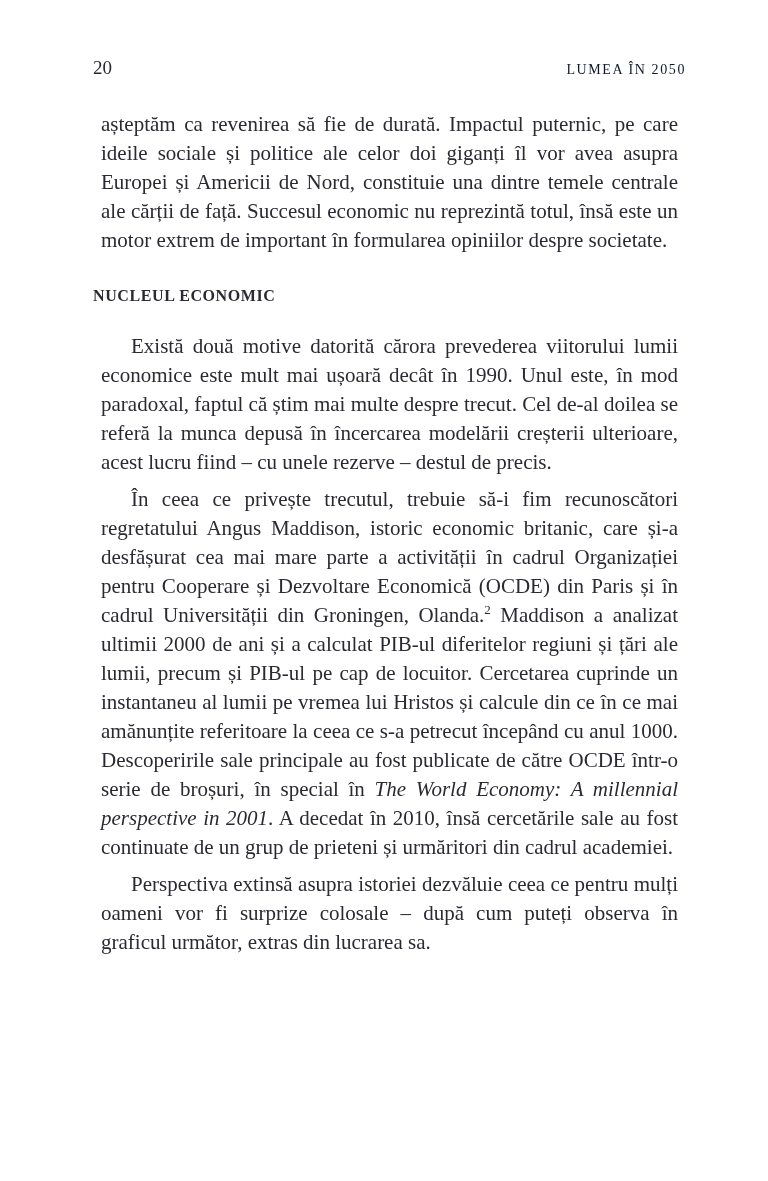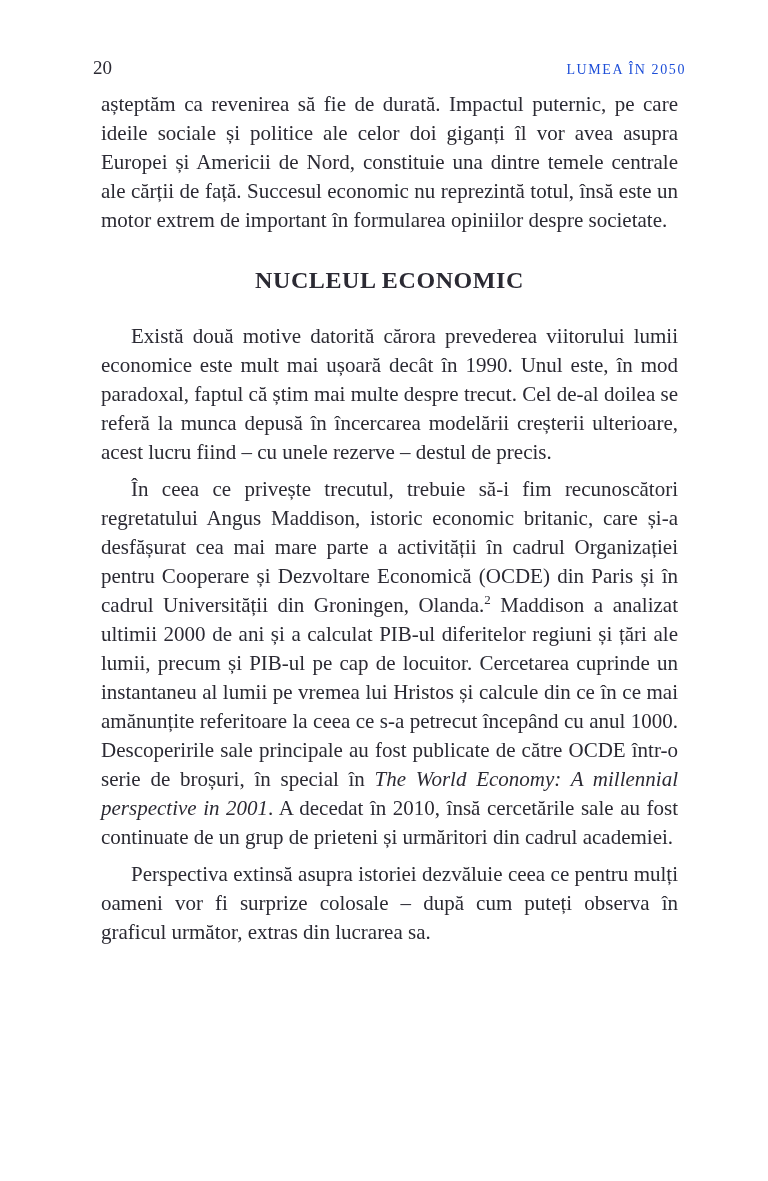--- a/index.html
+++ b/index.html
@@ -18,51 +18,51 @@
     height: 1181px;
     padding: 58px 82px 0 93px;
     background: #ffffff;
     color: #2b2a33;
     font-family: "Liberation Serif", "DejaVu Serif", serif;
   }
   .page-header {
     display: flex;
     justify-content: space-between;
     align-items: baseline;
-    margin-bottom: 13px;
+    margin-bottom: 33px;
   }
   .page-number {
     font-size: 19px;
     line-height: 1;
     color: #2b2a33;
   }
   .running-title {
     font-size: 14px;
     letter-spacing: 1.6px;
     line-height: 1;
-    color: #1d4ed8;
+    color: #0f172a;
   }
   .page-body {
     font-size: 21px;
     line-height: 29px;
     text-align: justify;
     hyphens: auto;
     -webkit-hyphens: auto;
   }
   .para {
     margin: 8px;
     padding: 0;
   }
   .para.indent {
     text-indent: 30px;
   }
   .section-heading {
     margin: 31px 0 27px 0;
-    text-align: center;
-    font-size: 24px;
+    text-align: left;
+    font-size: 16px;
     font-weight: bold;
     letter-spacing: 0.6px;
     line-height: 1.2;
     color: #2b2a33;
   }
   .footnote-ref {
     font-size: 13px;
     line-height: 0;
     vertical-align: super;
   }

